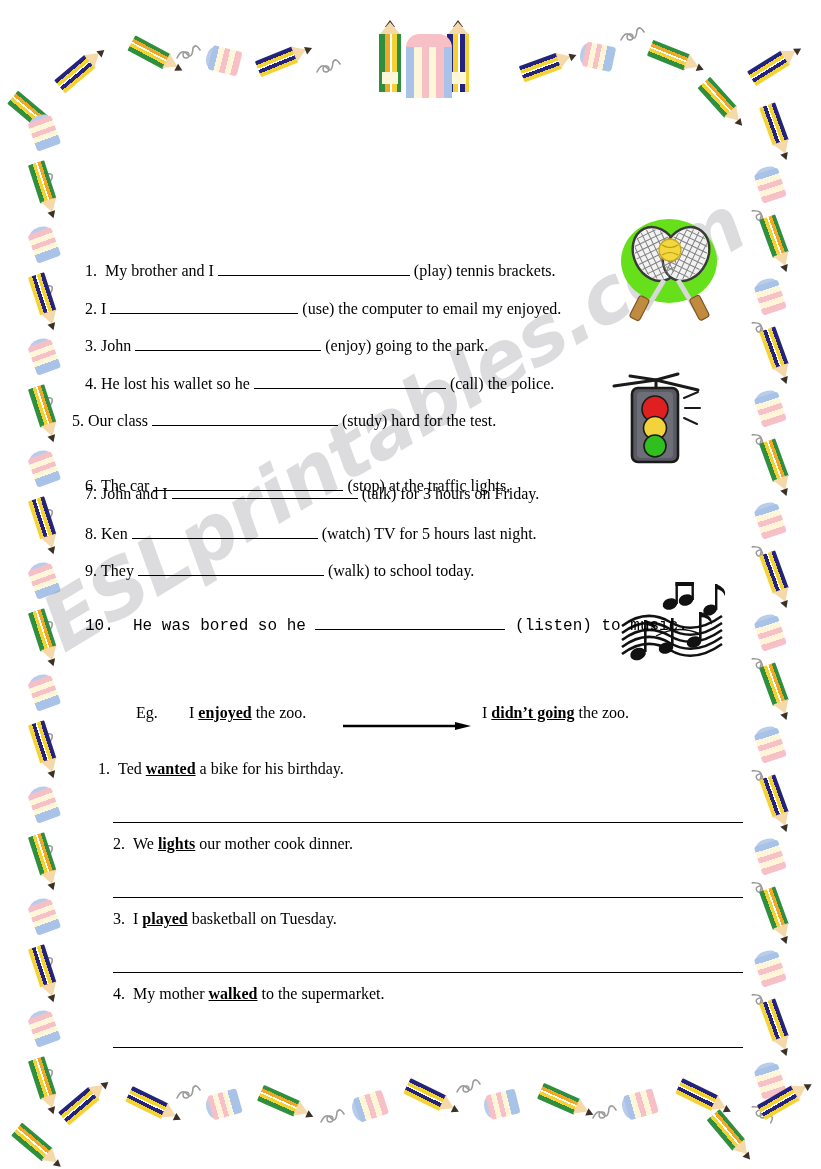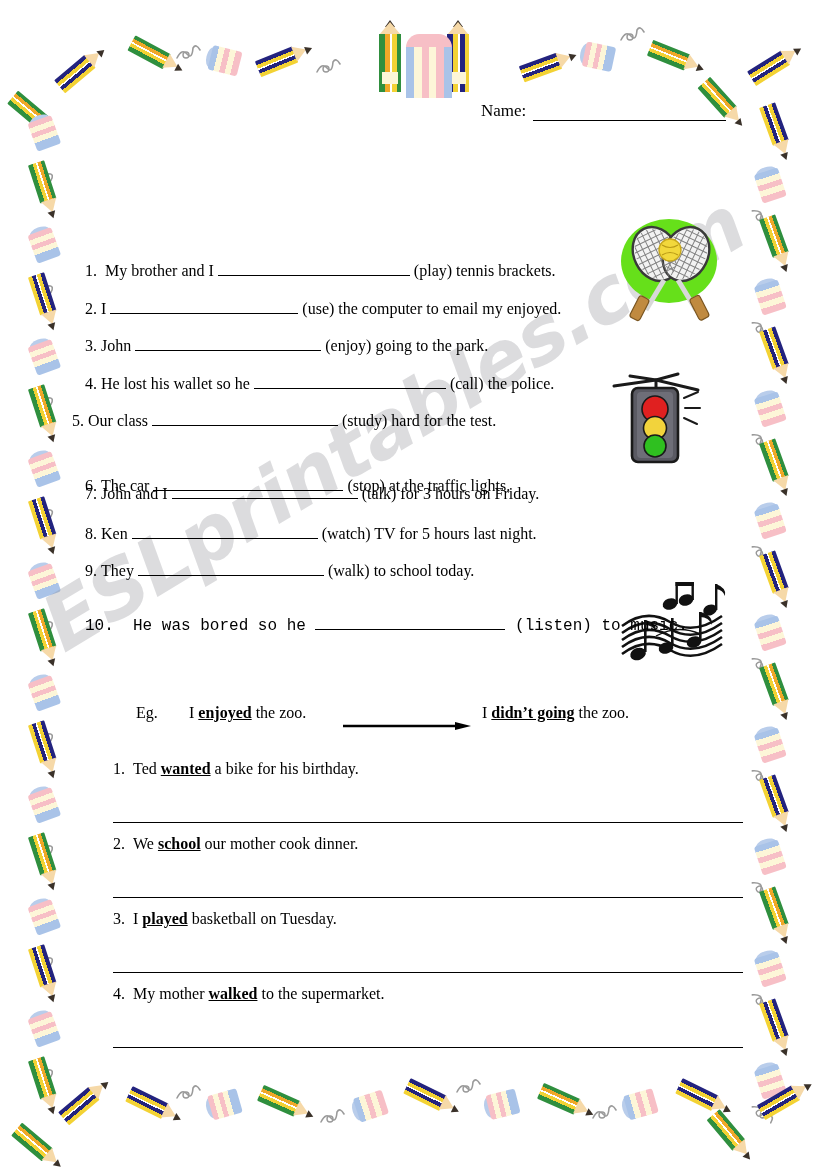--- a/index.html
+++ b/index.html
@@ -928,24 +928,20 @@
         <ellipse cx="92" cy="28" rx="7" ry="5.2" transform="rotate(-20 92 28)"></ellipse>
         <rect x="97" y="2" width="2.4" height="26"></rect>
         <path d="M98 2 q11 4 9 12 q-2 -6 -9 -7z"></path>
       </g>
       <path d="M38 54 q22 -12 44 -2" stroke="#111" stroke-width="1.4" fill="none"></path>
     </svg>
   </div>
 
   <div id="content">
 
-    <div class="name-row">
-      <span class="name-label">Name:</span>
-      <span class="name-line"></span>
-    </div>
 
 
 
     <div id="sectionA">
         <div class="q-line" style="left: 85px; top: 261px;"><span class="q-num">1.</span><span>&nbsp;&nbsp;</span><span>My brother and I </span><span class="blank" style="width: 192px;"></span><span> (play) tennis brackets.</span></div>
         <div class="q-line" style="left: 85px; top: 299px;"><span class="q-num">2.</span><span>&nbsp;</span><span>I </span><span class="blank" style="width: 188px;"></span><span> (use) the computer to email my enjoyed.</span></div>
         <div class="q-line" style="left: 85px; top: 336px;"><span class="q-num">3.</span><span>&nbsp;</span><span>John </span><span class="blank" style="width: 186px;"></span><span> (enjoy) going to the park.</span></div>
         <div class="q-line" style="left: 85px; top: 374px;"><span class="q-num">4.</span><span>&nbsp;</span><span>He lost his wallet so he </span><span class="blank" style="width: 192px;"></span><span> (call) the police.</span></div>
         <div class="q-line" style="left: 72px; top: 411px; font-family: Liberation Serif, serif;"><span class="q-num">5.</span><span>&nbsp;</span><span>Our class </span><span class="blank" style="width: 186px;"></span><span> (study) hard for the test.</span></div>
         <div class="q-line" style="left: 85px; top: 447px; margin-top: 29px;"><span class="q-num">6.</span><span>&nbsp;</span><span>The car </span><span class="blank" style="width: 190px;"></span><span> (stop) at the traffic lights.</span></div>
@@ -964,23 +960,23 @@
       <svg width="130" height="10" viewBox="0 0 130 10">
         <path d="M0 5 L118 5" stroke="#000" stroke-width="2.4"></path>
         <path d="M112 1 L128 5 L112 9 Z" fill="#000"></path>
       </svg>
     </div>
     <div class="eg-row" style="left:482px; top:704px;">
       <span>I </span><u class="strong">didn’t going</u><span> the zoo.</span>
     </div>
 
     <div id="sectionB">
-        <div class="q-line" style="left: 113px; top: 761px;"><span>1.</span><span>&nbsp;&nbsp;</span><span>Ted </span><u class="strong">wanted</u><span> a bike for his birthday.</span></div>
+        <div class="q-line" style="left: 98px; top: 761px;"><span>1.</span><span>&nbsp;&nbsp;</span><span>Ted </span><u class="strong">wanted</u><span> a bike for his birthday.</span></div>
         <div class="answer-line" style="top: 822px;"></div>
-        <div class="q-line" style="left: 113px; top: 836px;"><span>2.</span><span>&nbsp;&nbsp;</span><span>We </span><u class="strong">school</u><span> our mother cook dinner.</span></div>
+        <div class="q-line" style="left: 113px; top: 836px;"><span>2.</span><span>&nbsp;&nbsp;</span><span>We </span><u class="strong">lights</u><span> our mother cook dinner.</span></div>
         <div class="answer-line" style="top: 897px;"></div>
         <div class="q-line" style="left: 113px; top: 911px;"><span>3.</span><span>&nbsp;&nbsp;</span><span>I </span><u class="strong">played</u><span> basketball on Tuesday.</span></div>
         <div class="answer-line" style="top: 972px;"></div>
         <div class="q-line" style="left: 113px; top: 986px;"><span>4.</span><span>&nbsp;&nbsp;</span><span>My mother </span><u class="strong">walked</u><span> to the supermarket.</span></div>
         <div class="answer-line" style="top: 1047px;"></div>
       </div>
 
   </div>
 </div>
 

